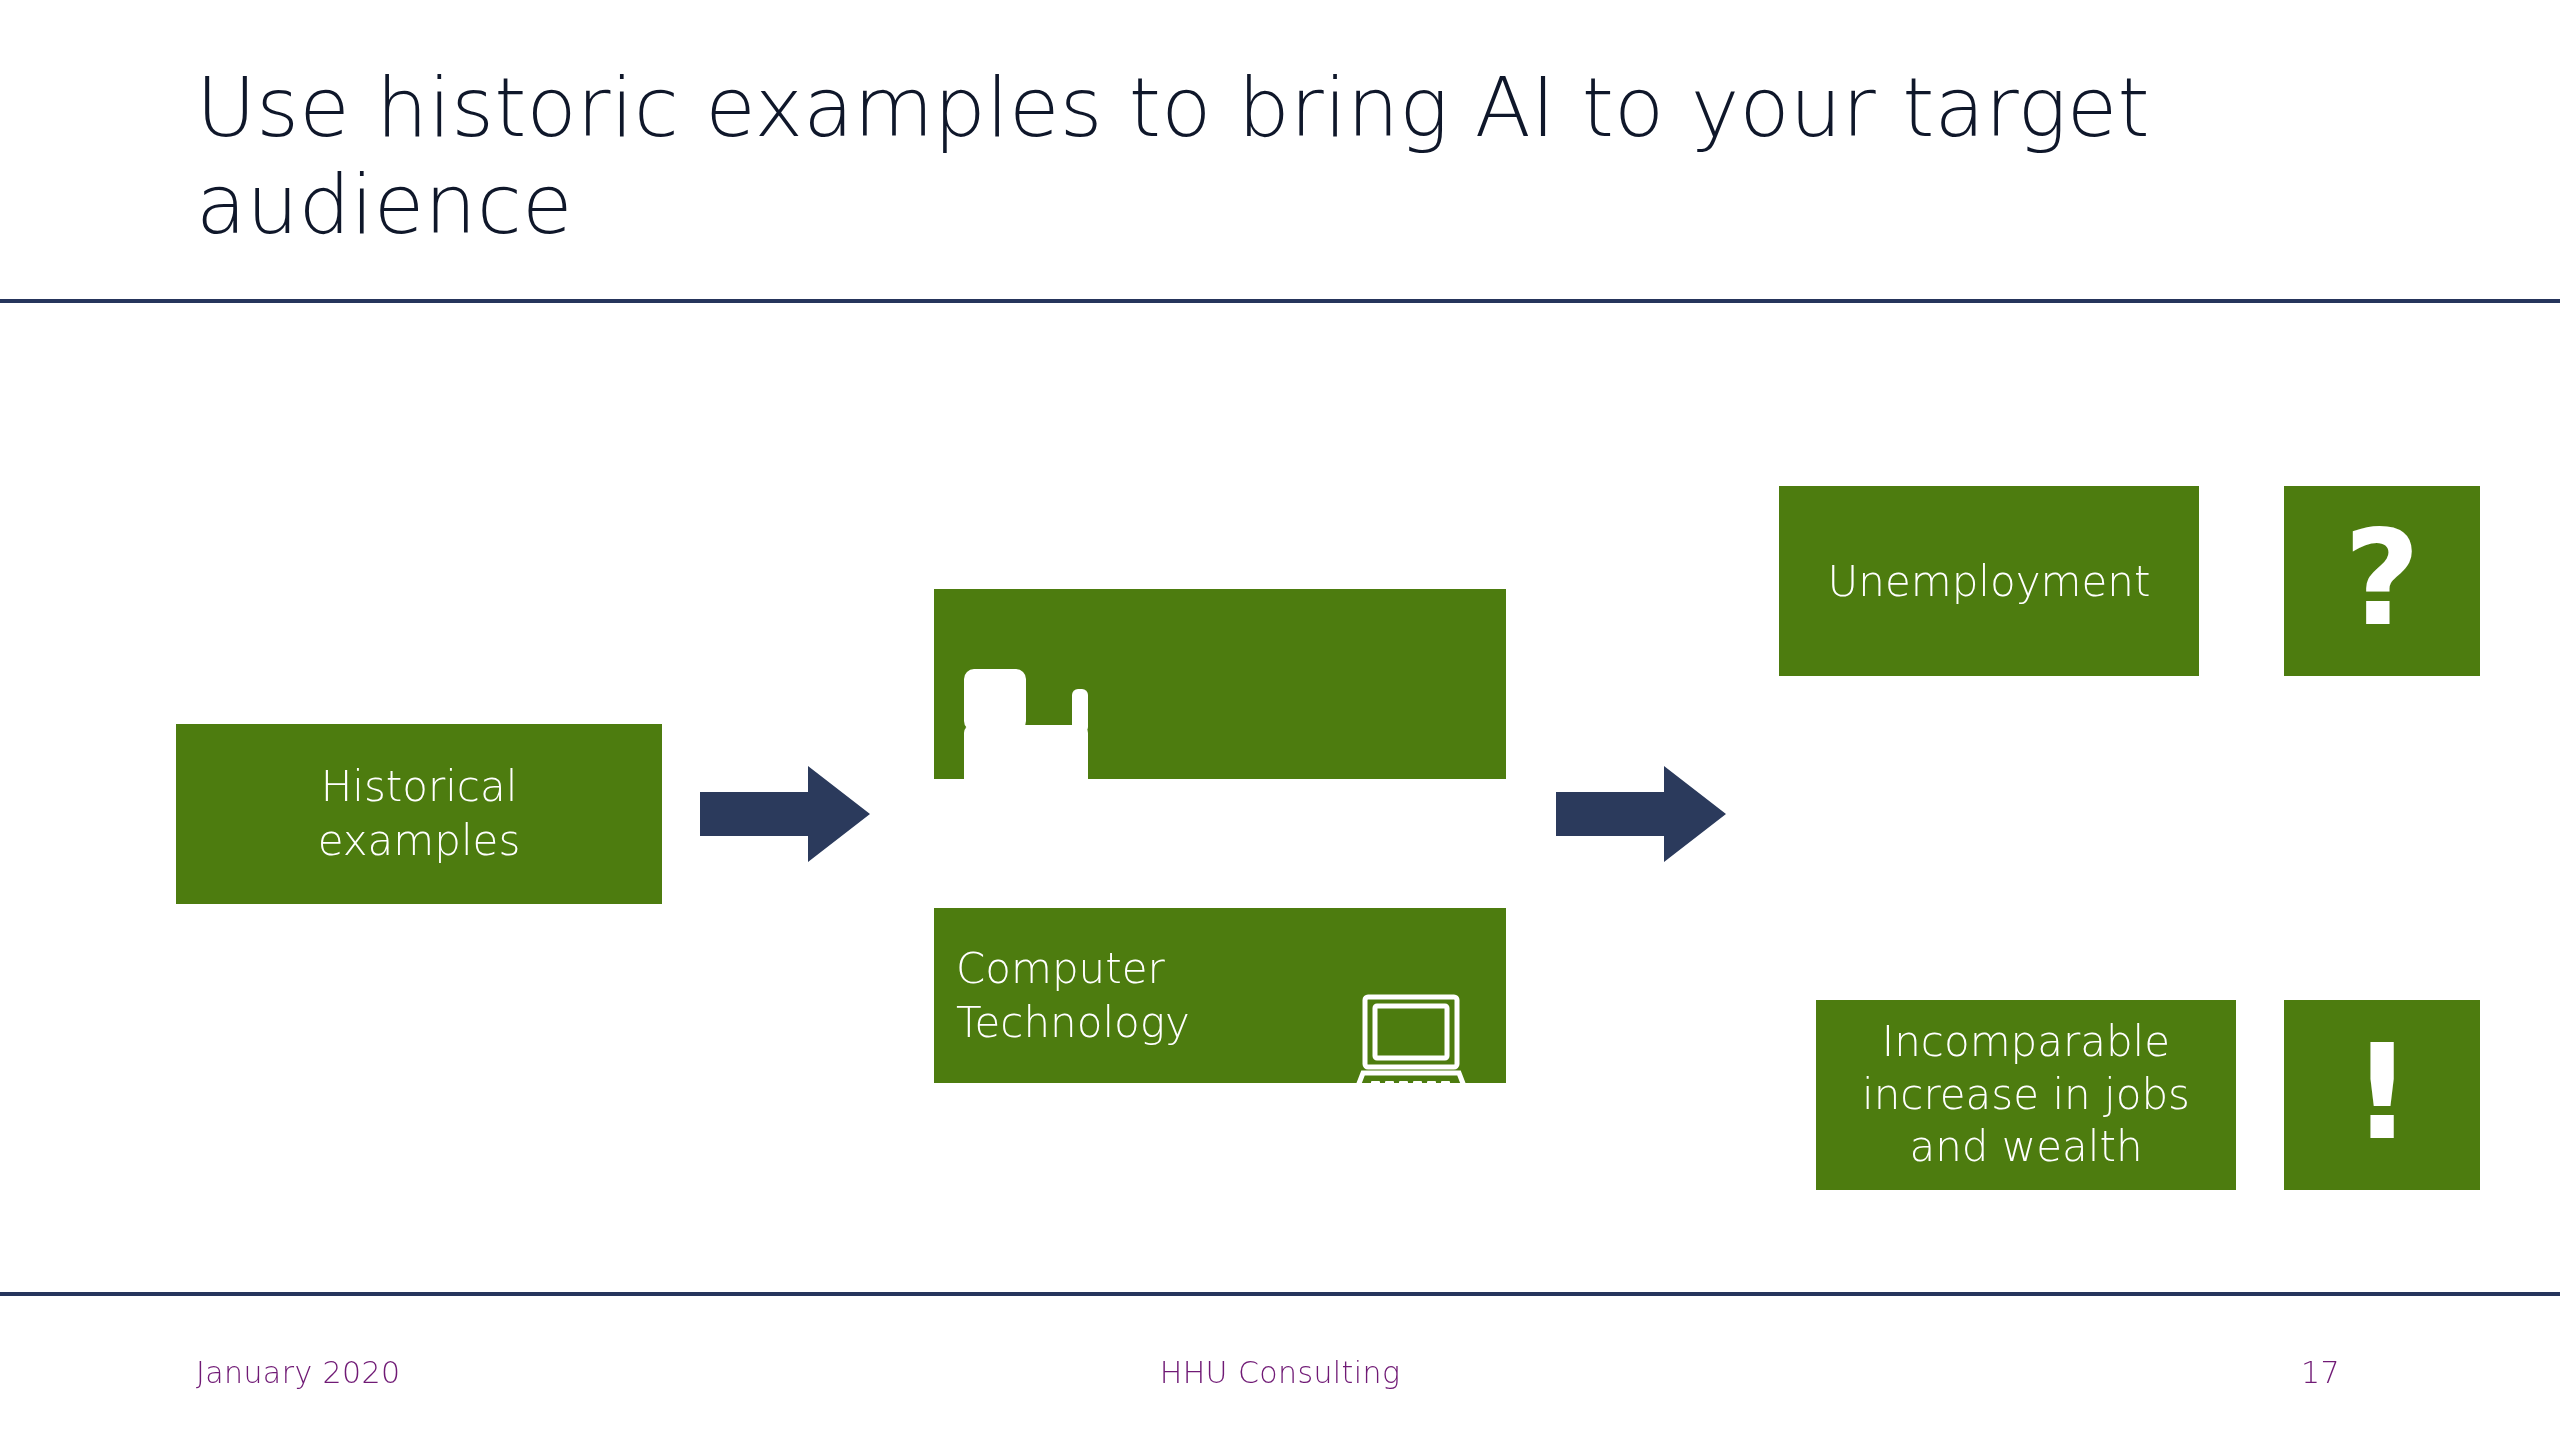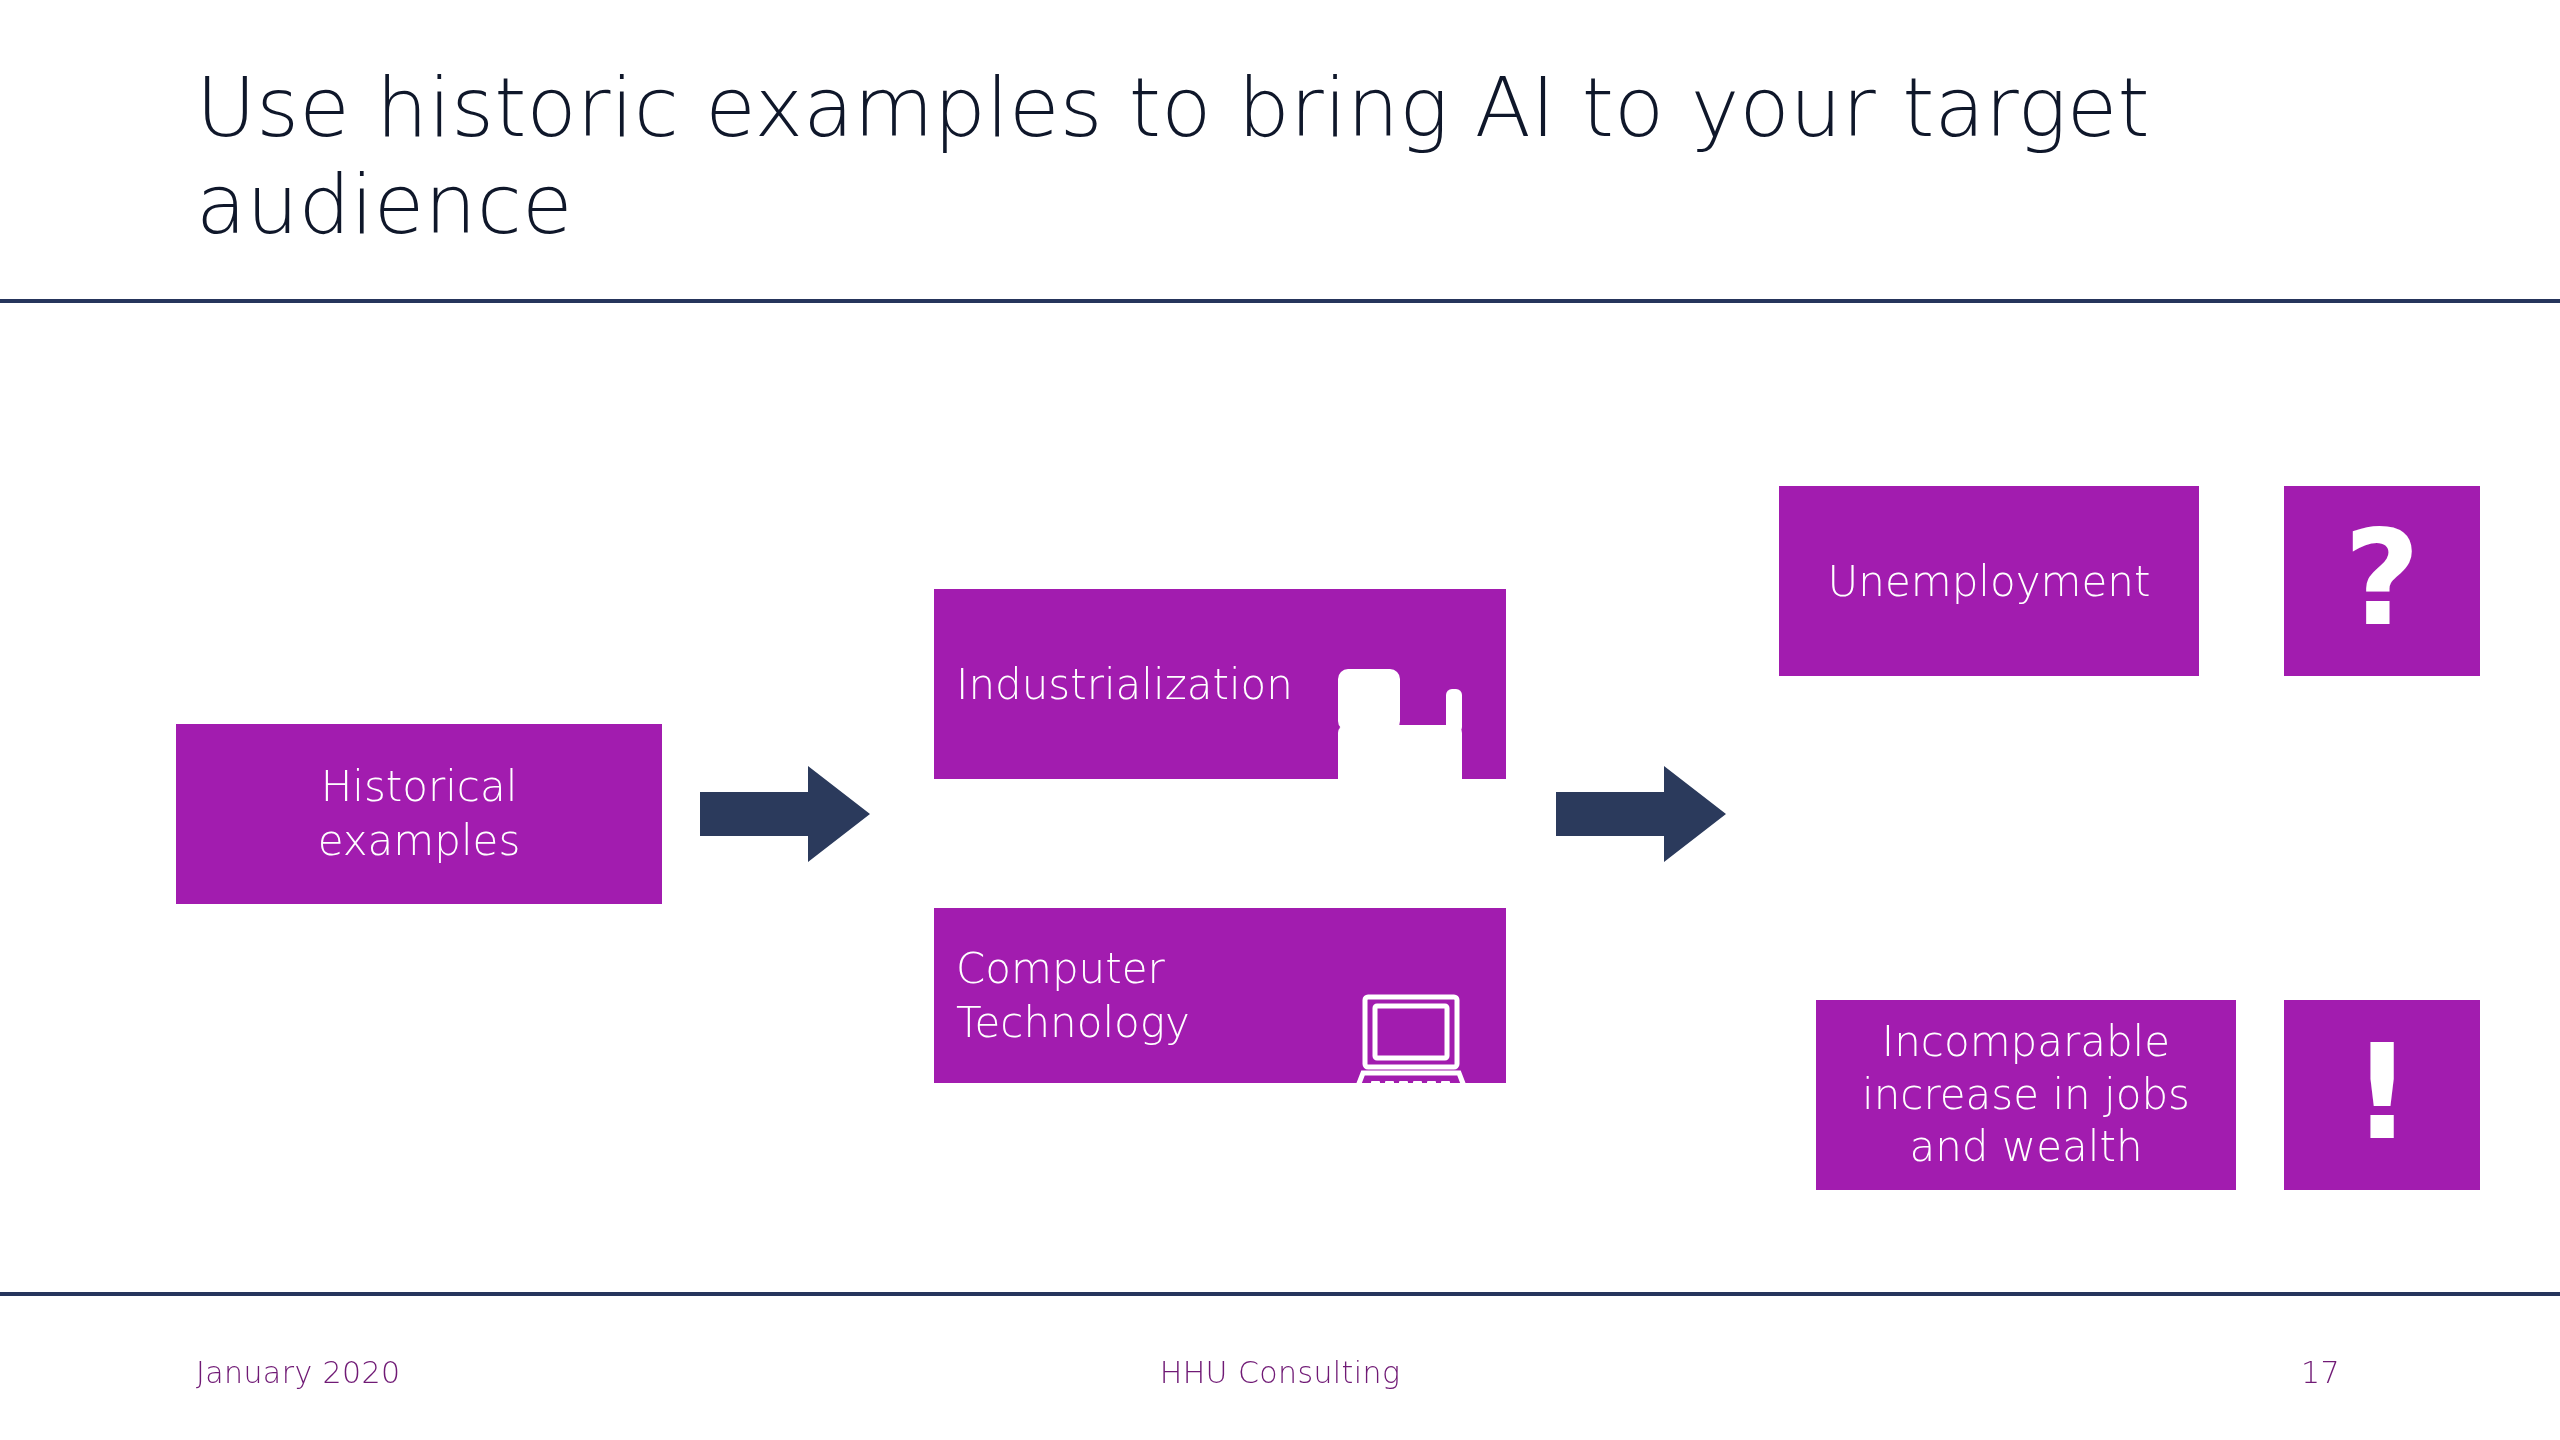--- a/index.html
+++ b/index.html
@@ -64,21 +64,21 @@
     color: #701a75;
     letter-spacing: 0.4px;
   }
   .footer-left   { left: 196px; }
   .footer-center { left: 0; width: 2560px; text-align: center; }
   .footer-right  { left: 0; width: 2560px; text-align: right; padding-right: 220px; box-sizing: border-box; }
 
   
   .nbox {
     position: absolute;
-    background: #a21caf;
+    background: #4d7c0f;
     color: #ffffff;
     font-family: "DejaVu Sans", "Liberation Sans", sans-serif;
     font-weight: 300;
     box-sizing: border-box;
     display: flex;
     align-items: center;
     white-space: pre-line;
   }
   .nbox.center-txt {
     justify-content: center;
@@ -191,21 +191,20 @@
 examples</span>
   </div>
 
   <div class="arrow" id="arrow-1">
     <svg viewBox="0 0 170 96" width="170" height="96" aria-hidden="true">
       <polygon points="0,26 108,26 108,0 170,48 108,96 108,70 0,70" fill="#2b3a5c"></polygon>
     </svg>
   </div>
 
   <div class="nbox" id="box-industrialization">
-    <span>Industrialization</span>
     <span class="icon-train">
       <svg viewBox="0 0 150 140" width="150" height="140" aria-hidden="true">
 
         <rect x="8" y="6" width="62" height="62" rx="10" fill="#ffffff"></rect>
 
         <rect x="8" y="62" width="124" height="62" rx="8" fill="#ffffff"></rect>
 
         <rect x="116" y="26" width="16" height="44" rx="6" fill="#ffffff"></rect>
 
         <ellipse cx="41" cy="128" rx="22" ry="26" fill="#ffffff"></ellipse>

